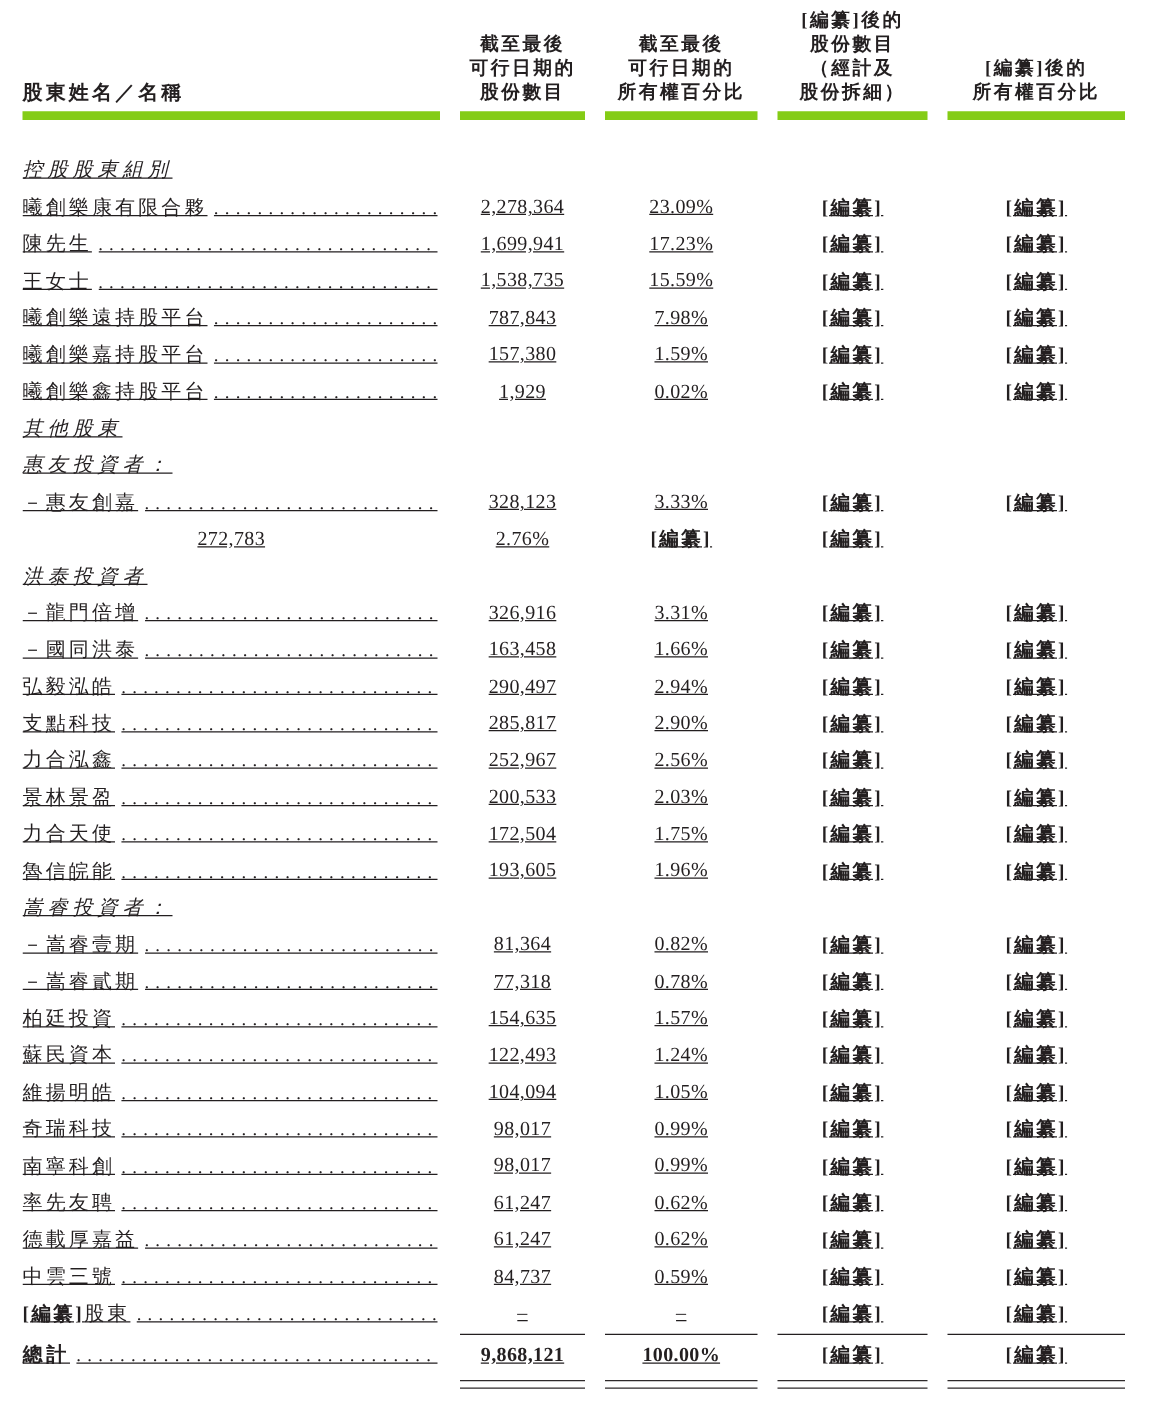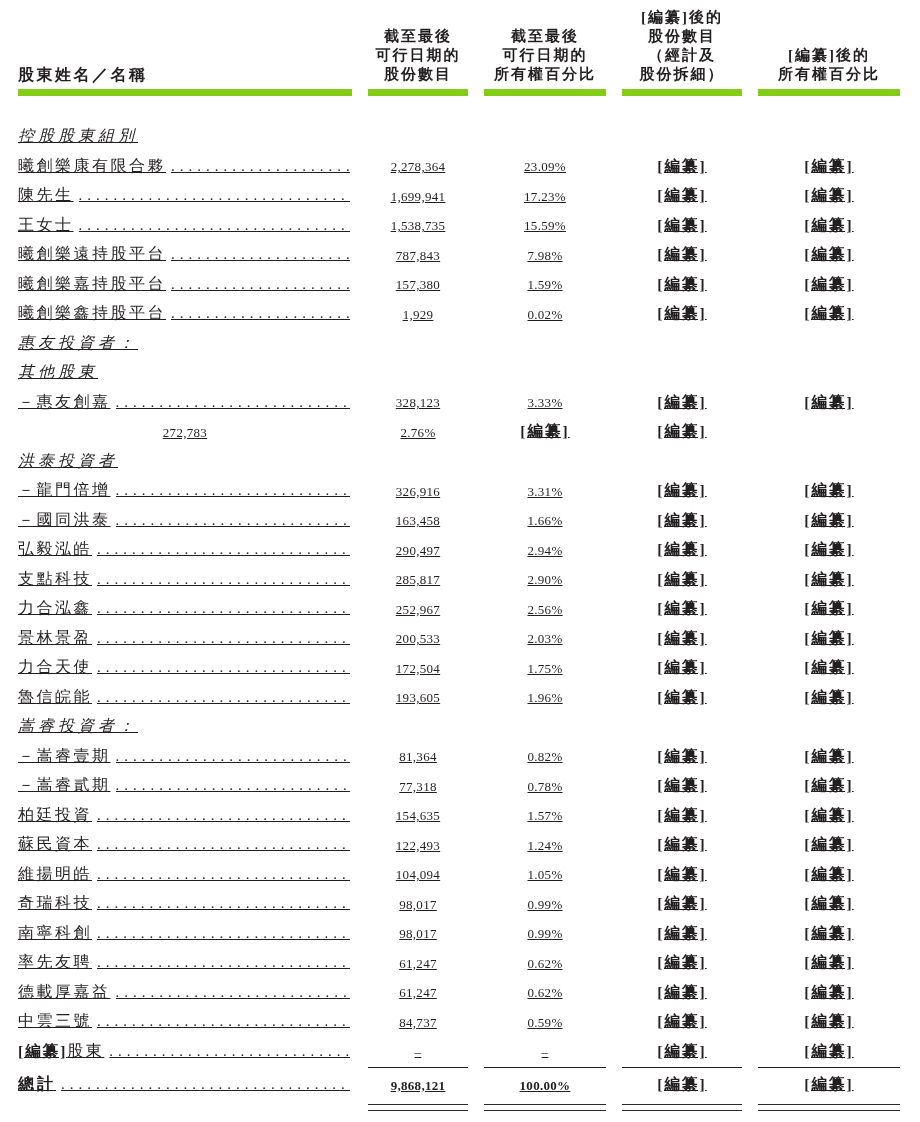--- a/index.html
+++ b/index.html
@@ -19,21 +19,21 @@
     border-bottom:7px solid #84cc16; padding-bottom:5px;
     font-weight:bold; font-size:15px; line-height:19px;
     letter-spacing:2px; white-space:pre-line; text-align:center;
   }
   .header-cell.name-col { text-align:left; font-size:16px; letter-spacing:2.5px; }
   
   .table-body { padding:26px 20px 0 18px; }
   .row { height:29.5px; align-items:center; font-size:16px;text-decoration:underline; }
   .cell.name { display:flex; align-items:baseline; overflow:hidden; letter-spacing:2.5px; white-space:nowrap; }
   .cell.val { text-align:center; }
-  .num { font-size:13px; letter-spacing:0.3px; }
+  .num { font-size:16px; letter-spacing:0.3px; }
   .strong { font-weight:bold; }
   .redact { font-weight:bold; letter-spacing:2px; font-size:15.5px; }
   .group .nm { font-style:italic; letter-spacing:4px; }
   .total .nm { font-weight:bold; letter-spacing:3px; }
   .leader {
     flex:1; overflow:hidden; white-space:nowrap;
     margin-left:5px; margin-right:2px;
     font-weight:normal; font-style:normal; font-size:15px;
     letter-spacing:5px; letter-spacing:5px;
   }
@@ -134,30 +134,30 @@
           <span class="nm">曦創樂鑫持股平台</span>
           <span class="leader"></span>
         </div>
         <div class="cell val"><span class="num">1,929</span></div>
         <div class="cell val"><span class="num">0.02%</span></div>
         <div class="cell val"><span class="redact">[編纂]</span></div>
         <div class="cell val"><span class="redact">[編纂]</span></div>
       </div>
       <div class="grid5 row group">
         <div class="cell name">
+          <span class="nm">其他股東</span>
+        </div>
+        <div class="cell val"></div>
+        <div class="cell val"></div>
+        <div class="cell val"></div>
+        <div class="cell val"></div>
+      </div>
+      <div class="grid5 row group">
+        <div class="cell name">
           <span class="nm">惠友投資者：</span>
-        </div>
-        <div class="cell val"></div>
-        <div class="cell val"></div>
-        <div class="cell val"></div>
-        <div class="cell val"></div>
-      </div>
-      <div class="grid5 row group">
-        <div class="cell name">
-          <span class="nm">其他股東</span>
         </div>
         <div class="cell val"></div>
         <div class="cell val"></div>
         <div class="cell val"></div>
         <div class="cell val"></div>
       </div>
       <div class="grid5 row data">
         <div class="cell name">
           <span class="nm">－惠友創嘉</span>
           <span class="leader"></span>

